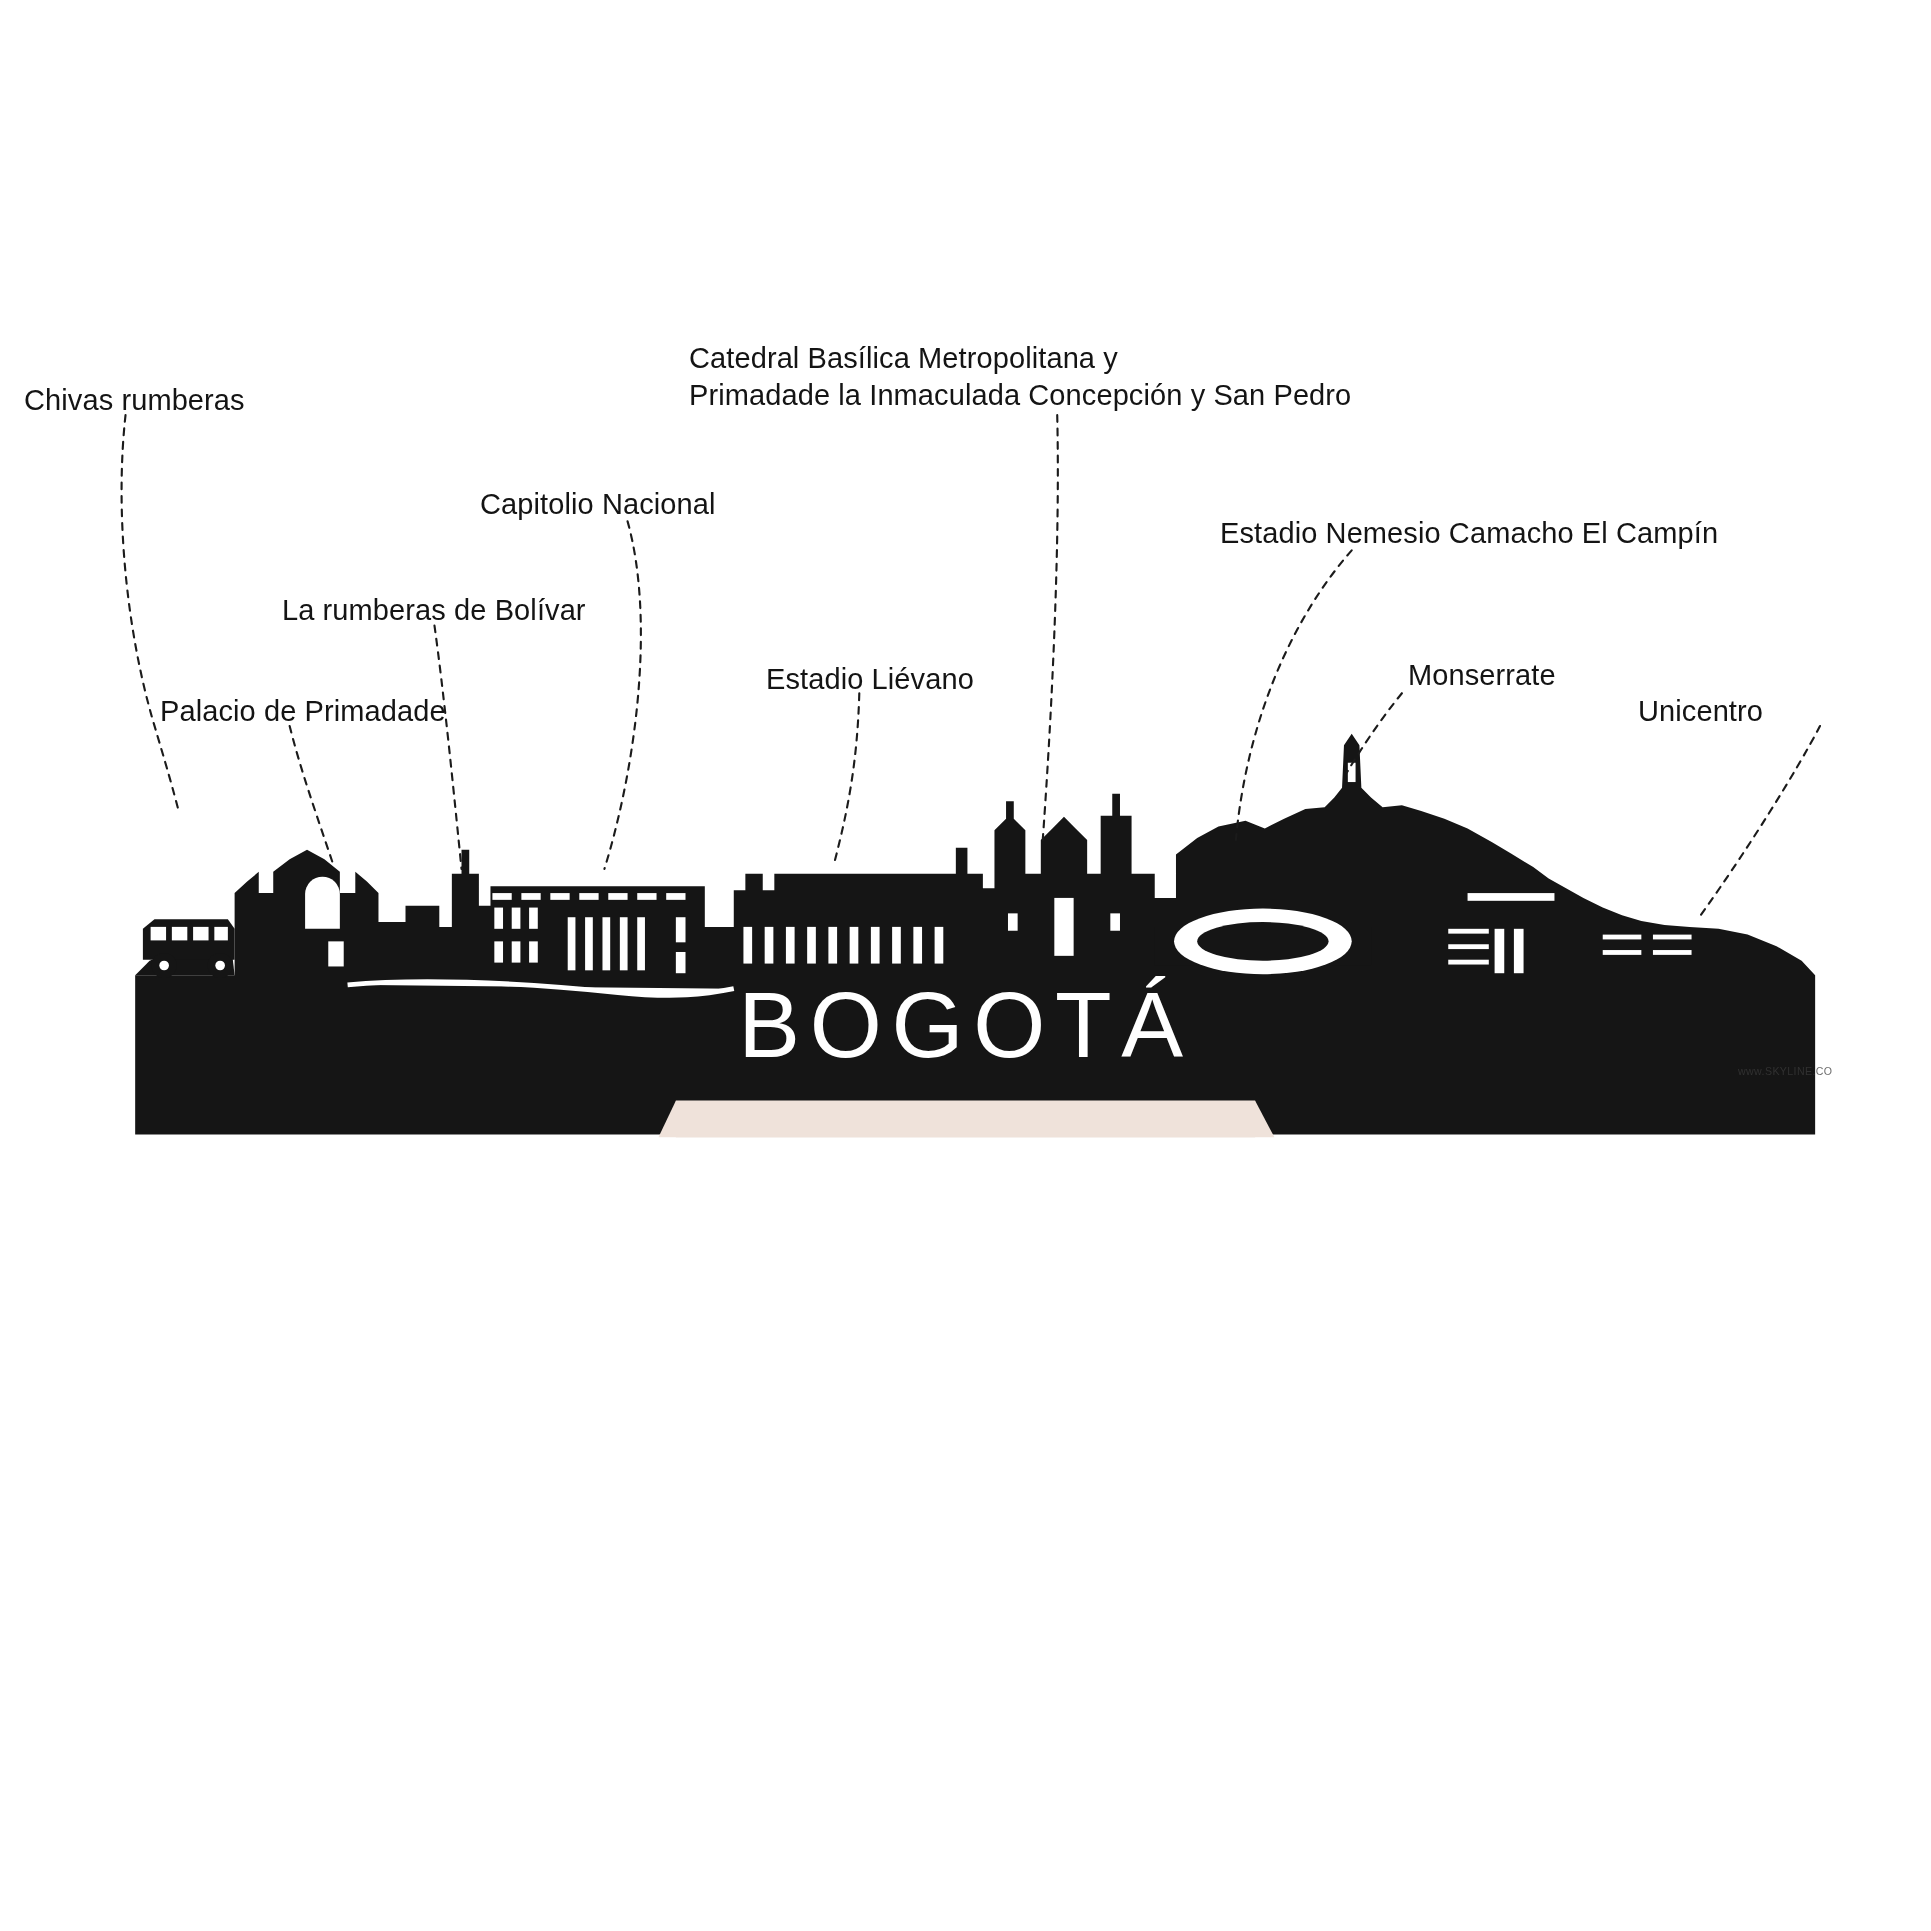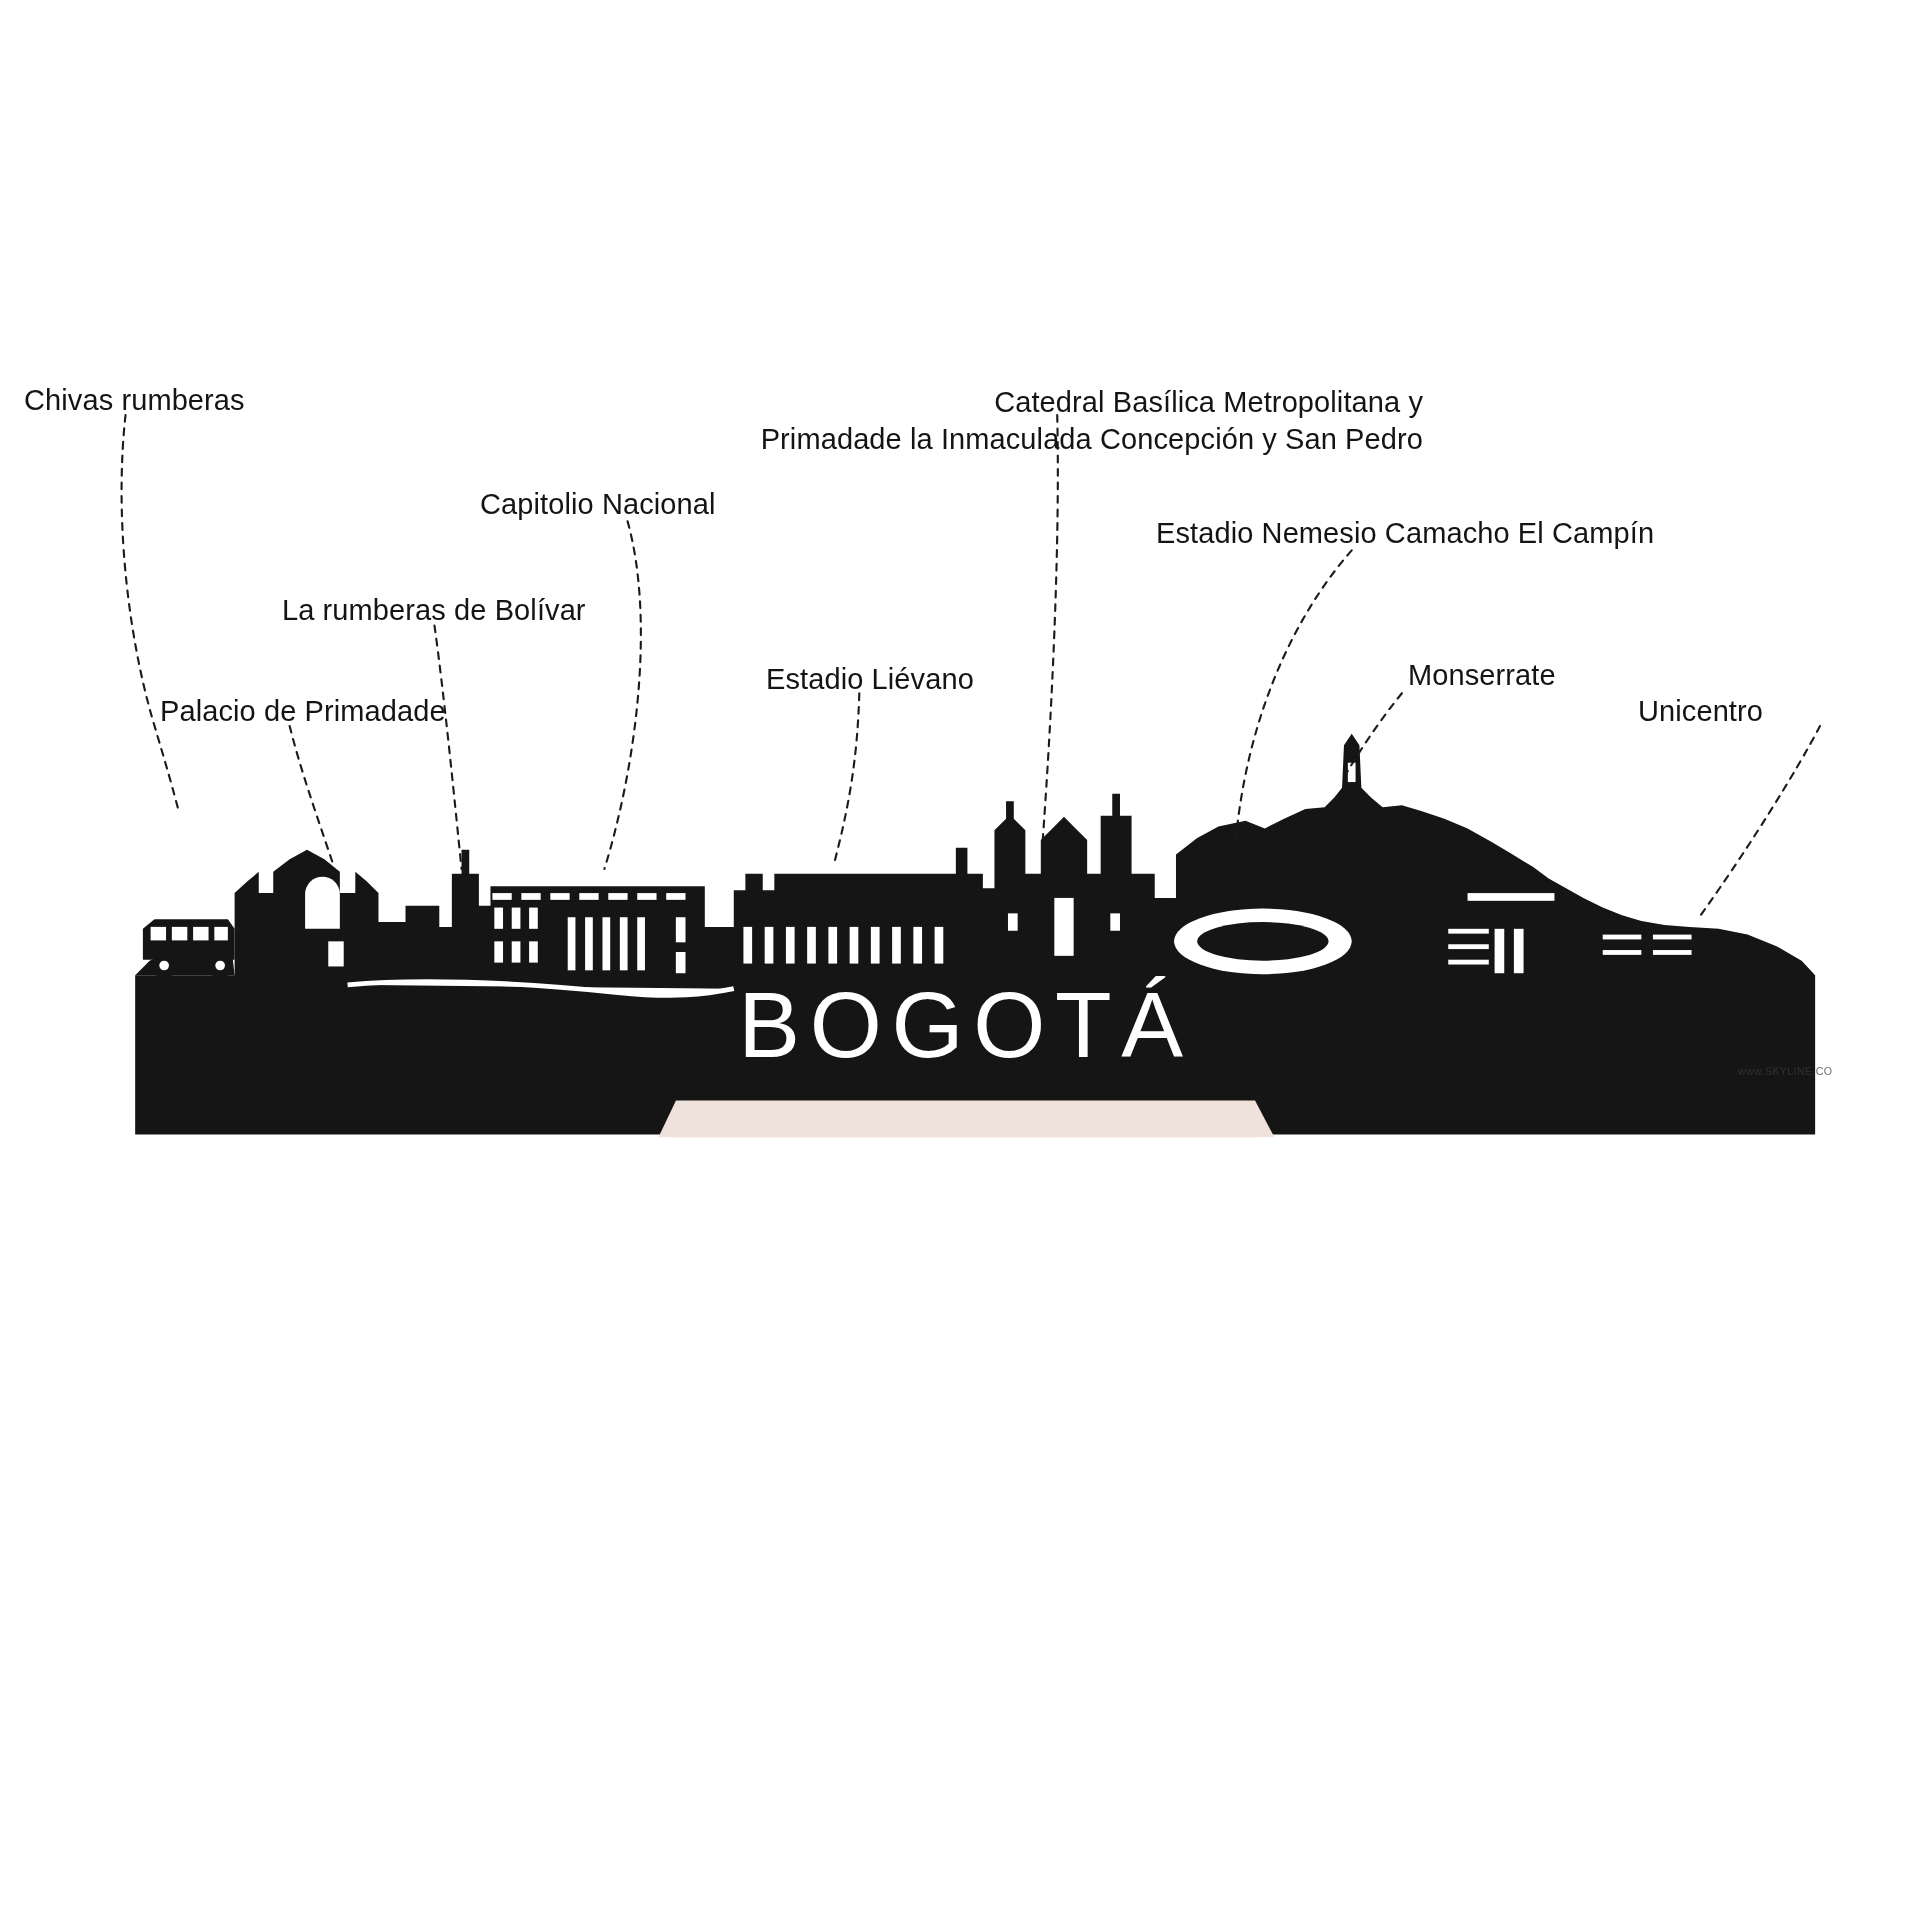--- a/index.html
+++ b/index.html
@@ -22,21 +22,21 @@
     height: 1931px;
   }
   .label {
     position: absolute;
     font-size: 29px;
     line-height: 1.28;
     color: #141414;
     white-space: pre;
     letter-spacing: 0.1px;
   }
-  .label.center { text-align: right; margin-top: 44px; }
+  .label.center { text-align: left; }
   .label.right { text-align: left; }
   svg.overlay {
     position: absolute;
     left: 0; top: 0;
     width: 1931px;
     height: 1931px;
     pointer-events: none;
   }
   .leader {
     fill: none;
@@ -168,20 +168,20 @@
         <path d="M 1885,752 C 1860,800 1810,880 1760,950" class="leader"></path>
       </g>
   </svg>
 
   <div class="label" style="left:24px; top:382px;">Chivas rumberas</div>
   <div class="label" style="left:160px; top:693px;">Palacio de Primadade</div>
   <div class="label" style="left:282px; top:592px;">La rumberas de Bolívar</div>
   <div class="label" style="left:480px; top:486px;">Capitolio Nacional</div>
   <div class="label" style="left:766px; top:661px;">Estadio Liévano</div>
   <div class="label center" style="left:689px; top:340px; width:734px;">Catedral Basílica Metropolitana y<br>Primadade la Inmaculada Concepción y San Pedro</div>
-  <div class="label" style="left:1156px; top:515px;">Estadio Nemesio Camacho El Campín</div>
+  <div class="label" style="left:1220px; top:515px;">Estadio Nemesio Camacho El Campín</div>
   <div class="label" style="left:1408px; top:657px;">Monserrate</div>
   <div class="label right" style="left:1638px; top:693px; width:285px;">Unicentro</div>
 
   <div class="watermark" style="left:1738px; top:1065px;">www.SKYLINE.CO</div>
 
 </div>
 
 
 </body></html>

